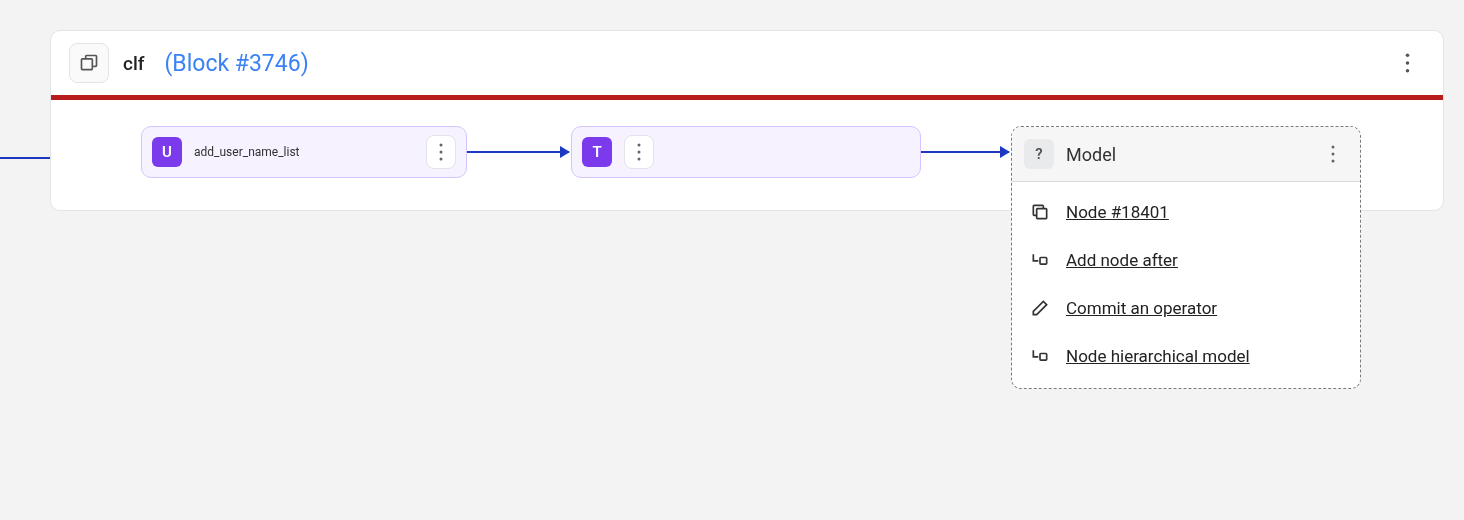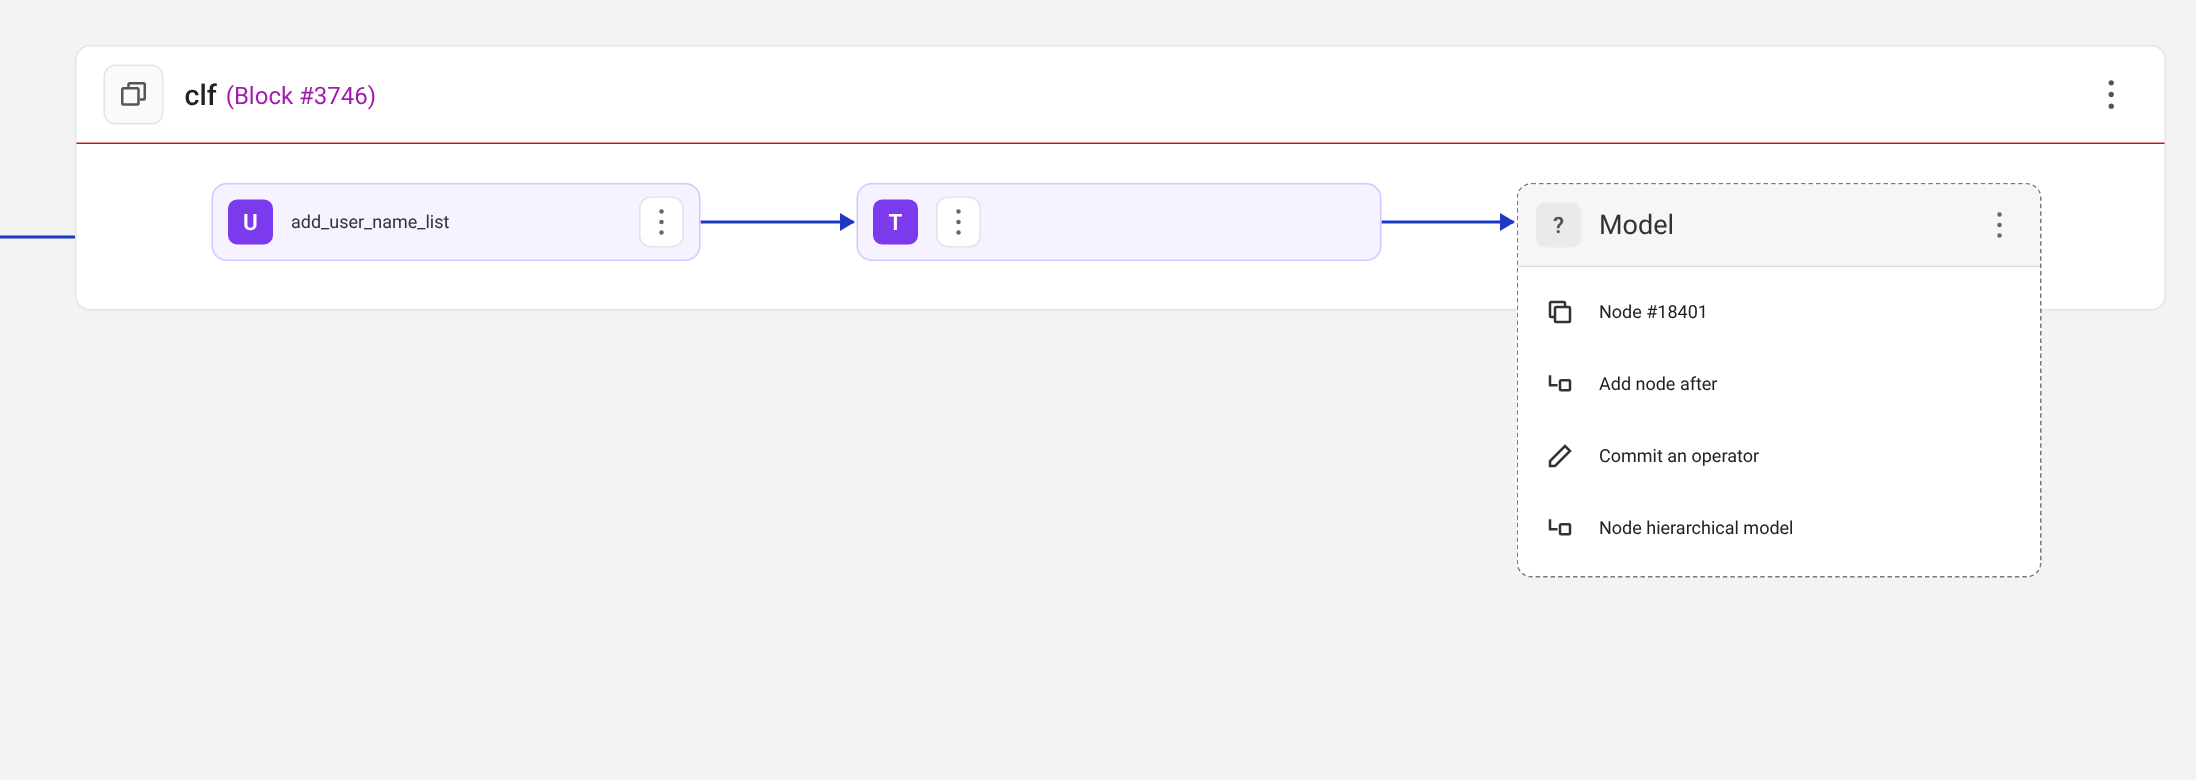--- a/index.html
+++ b/index.html
@@ -17,43 +17,43 @@
     top: 30px;
     width: 1394px;
     background: #ffffff;
     border: 1px solid #e2e4e8;
     border-radius: 10px;
   }
   .panel-header {
     display: flex;
     align-items: center;
     padding: 12px 18px;
-    border-bottom: 1px solid #b91c1c;
+    border-bottom: 5px solid #b91c1c;
     text-align: center;
   }
   .header-icon-box {
     width: 40px;
     height: 40px;
     border: 1px solid #e2e4e8;
     border-radius: 8px;
     background: #fafafa;
     display: flex;
     align-items: center;
     justify-content: center;
     margin-right: 14px;
   }
   .panel-title {
     font-size: 19px;
     color: #222;
     font-weight: 500;
   }
   .panel-subtitle {
-    font-size: 16px;
-    color: #a21caf;
-    margin-left: 6px;
+    font-size: 23px;
+    color: #3b82f6;
+    margin-left: 20px;
   }
   .header-more {
     margin-left: auto;
     width: 36px;
     height: 36px;
     display: flex;
     align-items: center;
     justify-content: center;
     border-radius: 6px;
     color: #555;
@@ -135,24 +135,25 @@
     color: #333;
     flex: 1;
   }
   .menu {
     padding: 6px 0 8px;
   }
   .menu-item {
     display: flex;
     align-items: center;
     padding: 14px 18px;
-    font-size: 12px;
+    font-size: 17px;
     color: #222;
     cursor: pointer;
     position: relative;
+    text-decoration: underline;
   }
   .menu-item svg { flex-shrink: 0; margin-right: 16px; }
   .highlight-ellipse {
     position: absolute;
     border: 3px solid #e23c26;
     border-radius: 50%;
     width: 246px;
     height: 74px;
     left: -2px;
     top: 50%;

